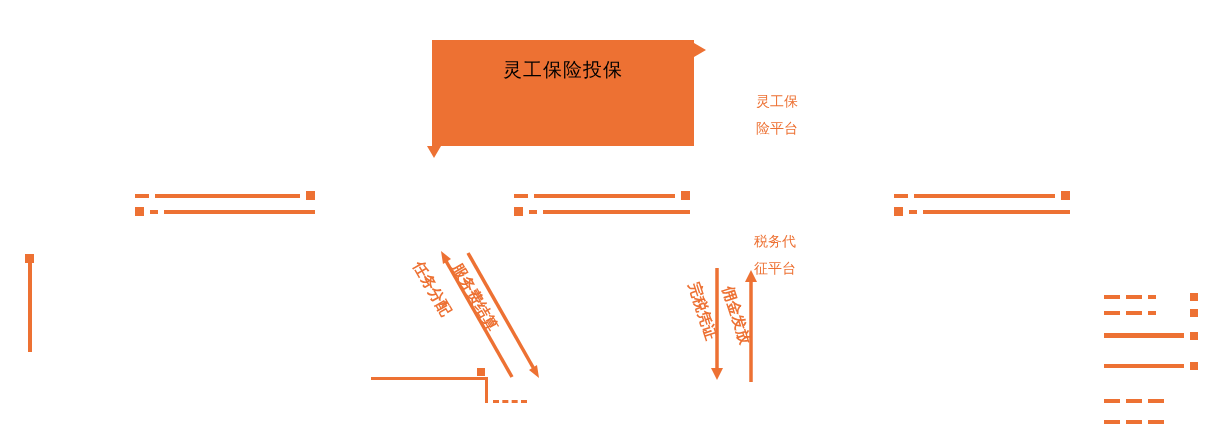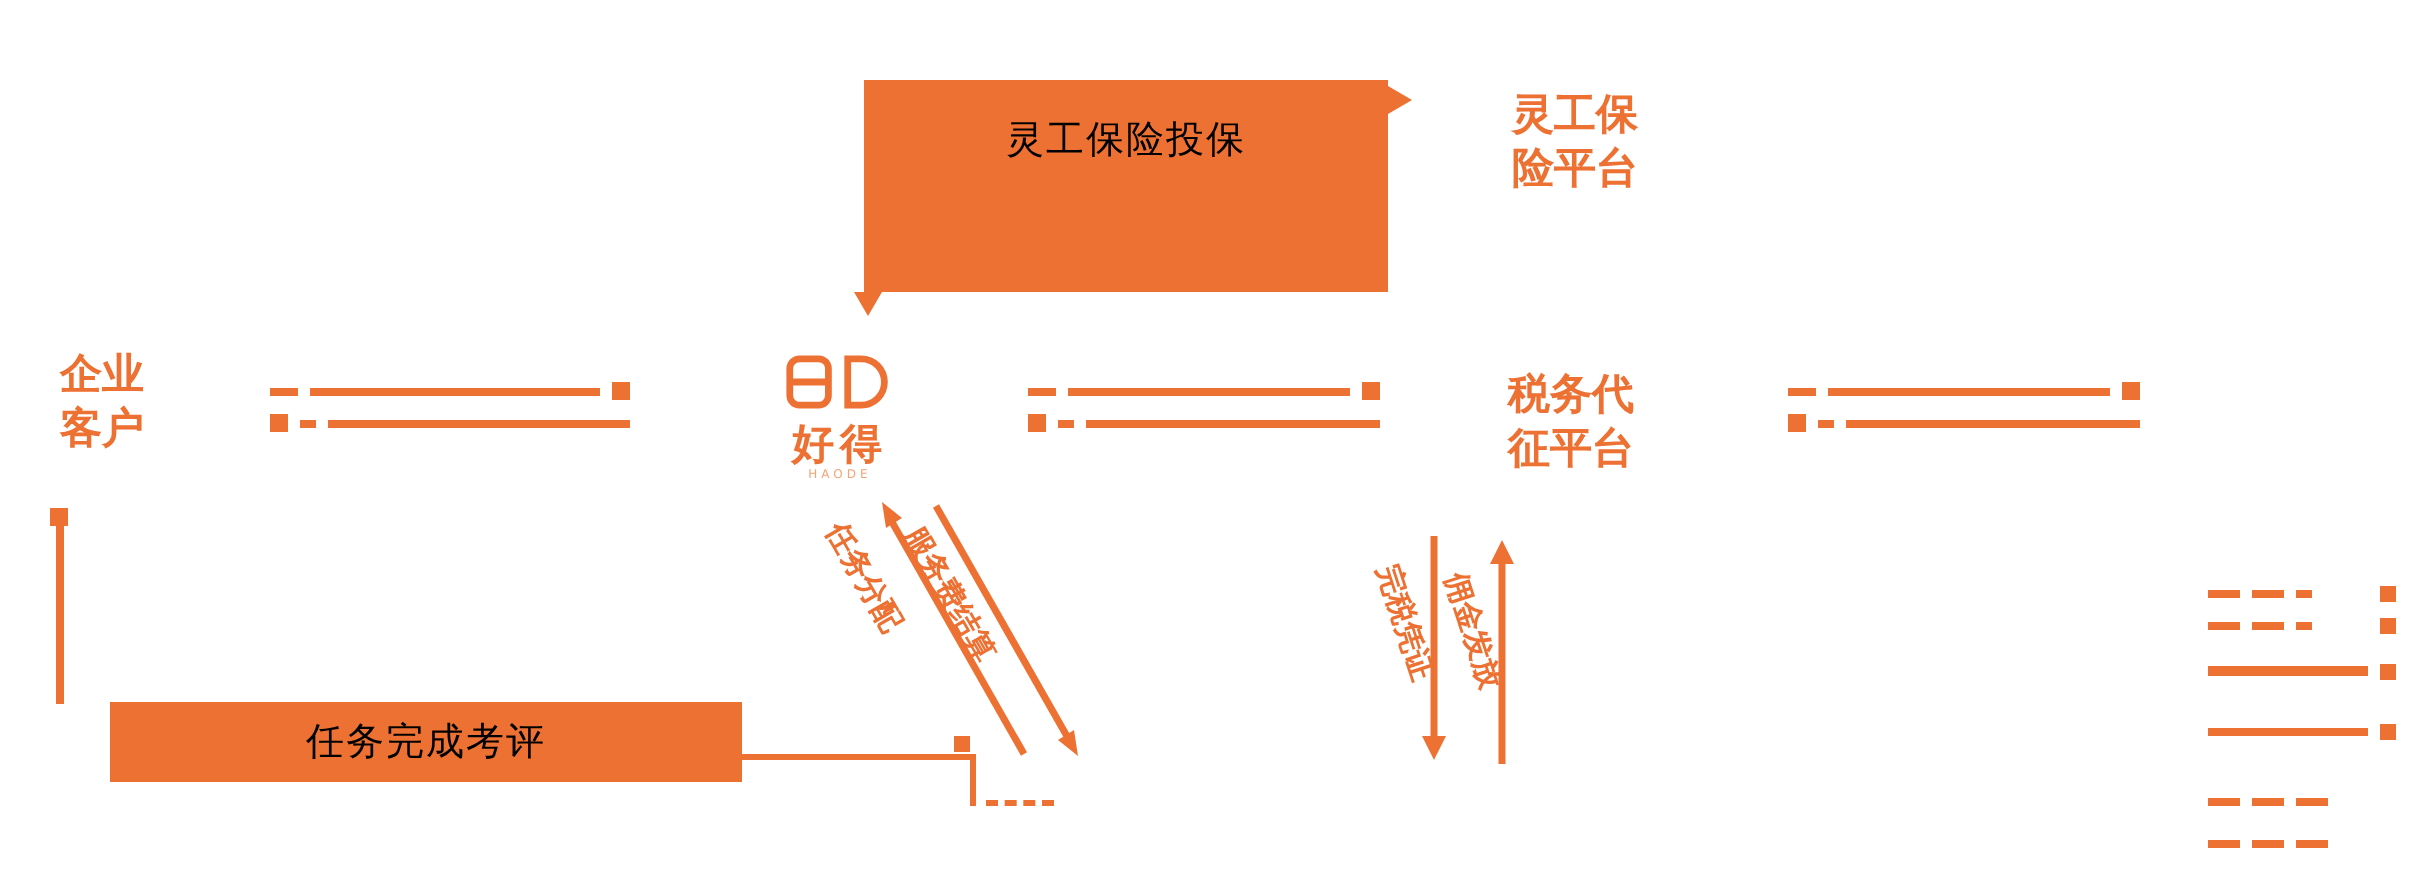--- a/index.html
+++ b/index.html
@@ -1,20 +1,20 @@
 <!DOCTYPE html>
 <html><head>
 <meta charset="utf-8">
 <style>
   * { margin:0; padding:0; box-sizing:border-box; }
   html,body { background:#fff; }
   body { font-family:"DejaVu Sans","Liberation Sans",sans-serif; }
   .canvas { --o:#ED7133; position:relative; width:1209px; height:442px; background:#fff; overflow:hidden; }
 
-  .node-label { position:absolute; color:var(--o); font-weight:bold; font-size:21px; line-height:27px; white-space:nowrap; }
+  .node-label { position:absolute; color:var(--o); font-weight:normal; font-size:14px; line-height:27px; white-space:nowrap;margin-top:44px; }
   .node-label.center { text-align:center; }
 
   .obox { position:absolute; background:var(--o); color:#000000; font-weight:normal; font-size:19px; letter-spacing:1px; text-align:center; }
 
   .tri { position:absolute; width:0; height:0; }
   .tri-right { border-top:7px solid transparent; border-bottom:7px solid transparent; border-left:12px solid var(--o); }
   .tri-down  { border-left:7px solid transparent; border-right:7px solid transparent; border-top:12px solid var(--o); }
 
   .hline { position:absolute; display:flex; align-items:center; height:9px; }
   .seg { background:var(--o); height:4px; }
@@ -45,34 +45,21 @@
     <span>灵工保险投保</span>
   </div>
   <div class="tri tri-right" style="left:694px; top:43px;"></div>
   <div class="tri tri-down" style="left:427px; top:146px;"></div>
 
   <div class="node-label" style="left:756px; top:44px;">
     <div>灵工保</div>
     <div>险平台</div>
   </div>
 
-  <div class="node-label" style="left:30px; top:174px;">
-    <div>企业</div>
-    <div>客户</div>
-  </div>
 
-  <div class="logo">
-    <svg width="56" height="30" viewBox="0 0 58 30">
-      <rect x="3" y="3" width="20" height="24" rx="5" fill="none" stroke="#ED7133" stroke-width="3.5"></rect>
-      <line x1="3" y1="15" x2="23" y2="15" stroke="#ED7133" stroke-width="3.5"></line>
-      <path d="M33 3 h7 a12 12 0 0 1 0 24 h-7 z" fill="none" stroke="#ED7133" stroke-width="3.5"></path>
-    </svg>
-    <div class="name">好得</div>
-    <div class="sub">HAODE</div>
-  </div>
 
   <div class="hline" style="left:135px; top:191px; width:180px;">
     <span class="seg" style="width:14px"></span>
       <span class="gap6"></span>
       <span class="seg" style="flex:1"></span>
       <span class="gap6"></span>
       <span class="sq"></span>
   </div>
   <div class="hline" style="left:135px; top:207px; width:180px;">
     <span class="sq"></span>
@@ -114,23 +101,20 @@
       <span class="gap6"></span>
       <span class="seg" style="width:8px"></span>
       <span class="gap6"></span>
       <span class="seg" style="flex:1"></span>
   </div>
 
 
   <div class="sq" style="position:absolute; left:25px; top:254px;"></div>
   <div class="vline" style="left:28px; top:263px; width:4px; height:89px;"></div>
 
-  <div class="obox" style="left:55px; top:351px; width:316px; height:40px; line-height:40px;">
-    <span>任务完成考评</span>
-  </div>
 
   <div class="vline" style="left:371px; top:377px; width:117px; height:3px;"></div>
   <div class="sq sq8" style="position:absolute; left:477px; top:368px;"></div>
   <div class="vline" style="left:485px; top:377px; width:3px; height:26px;"></div>
   <div class="conn-dash" style="left:493px; top:400px; width:34px;"></div>
 
 
   <svg class="overlay" width="1209" height="442" viewBox="0 0 1209 442">
 
     <line x1="446" y1="261" x2="512" y2="377" stroke="#ED7133" stroke-width="3.5"></line>

